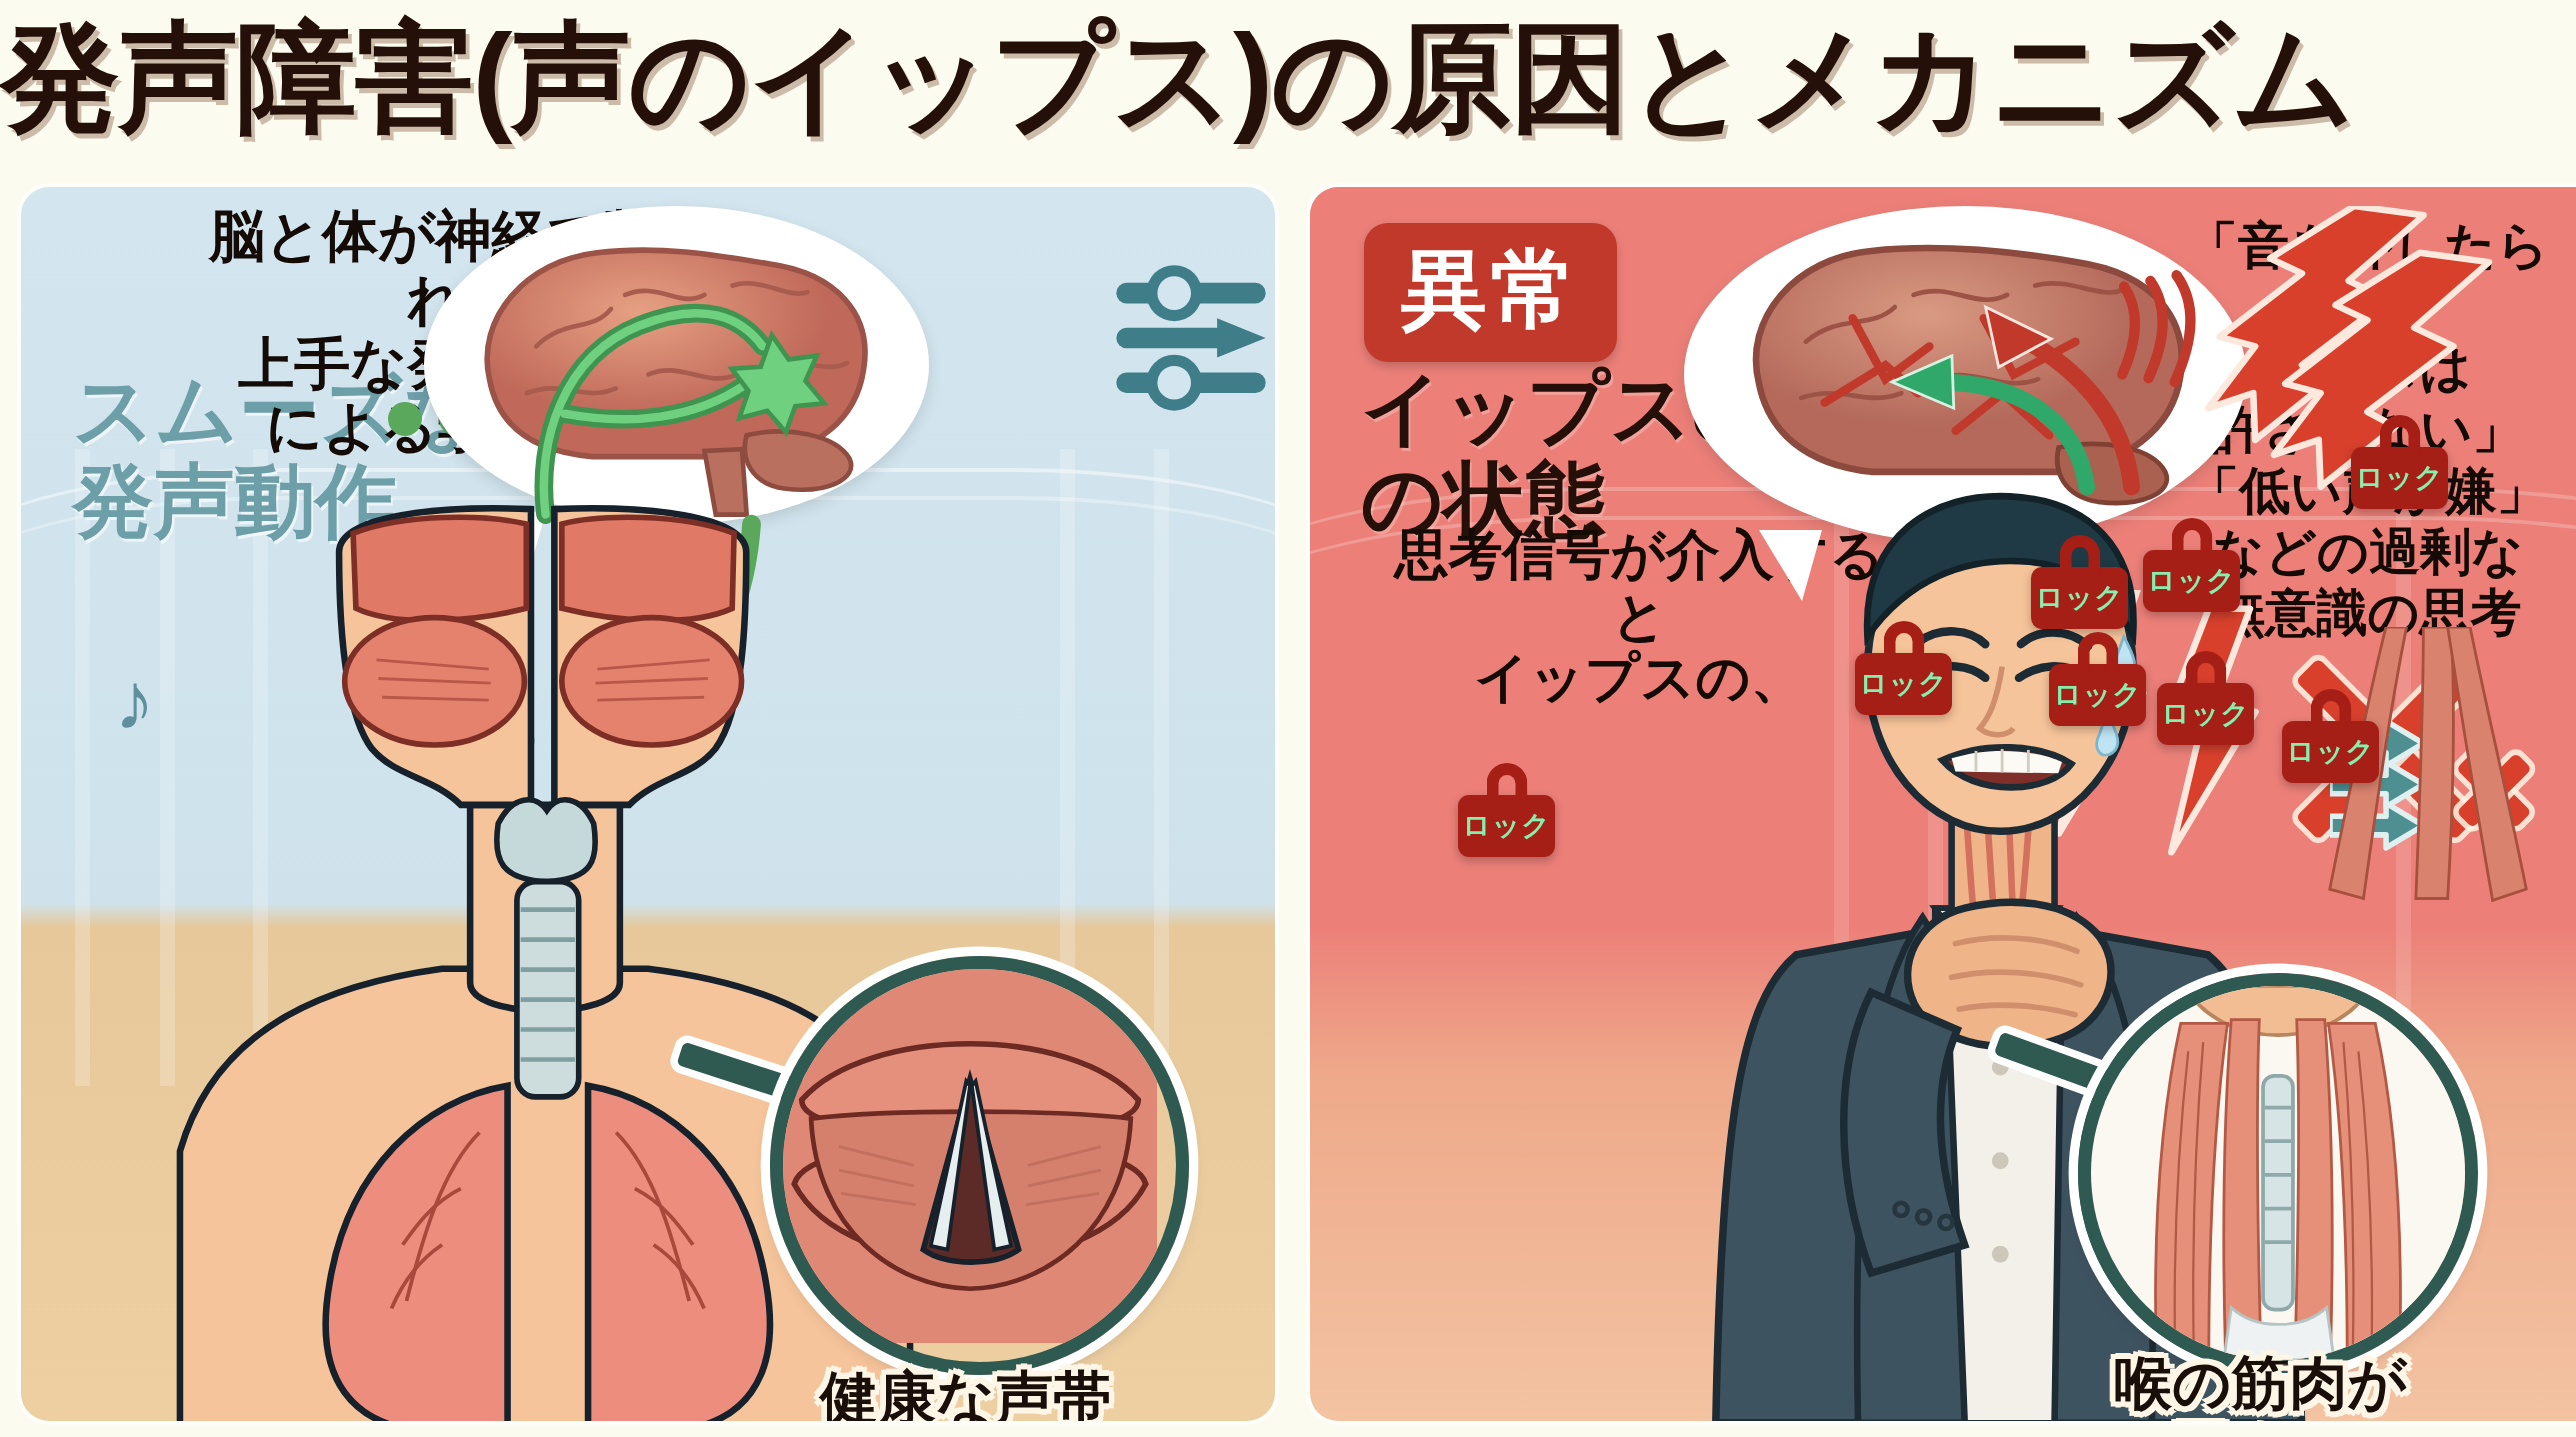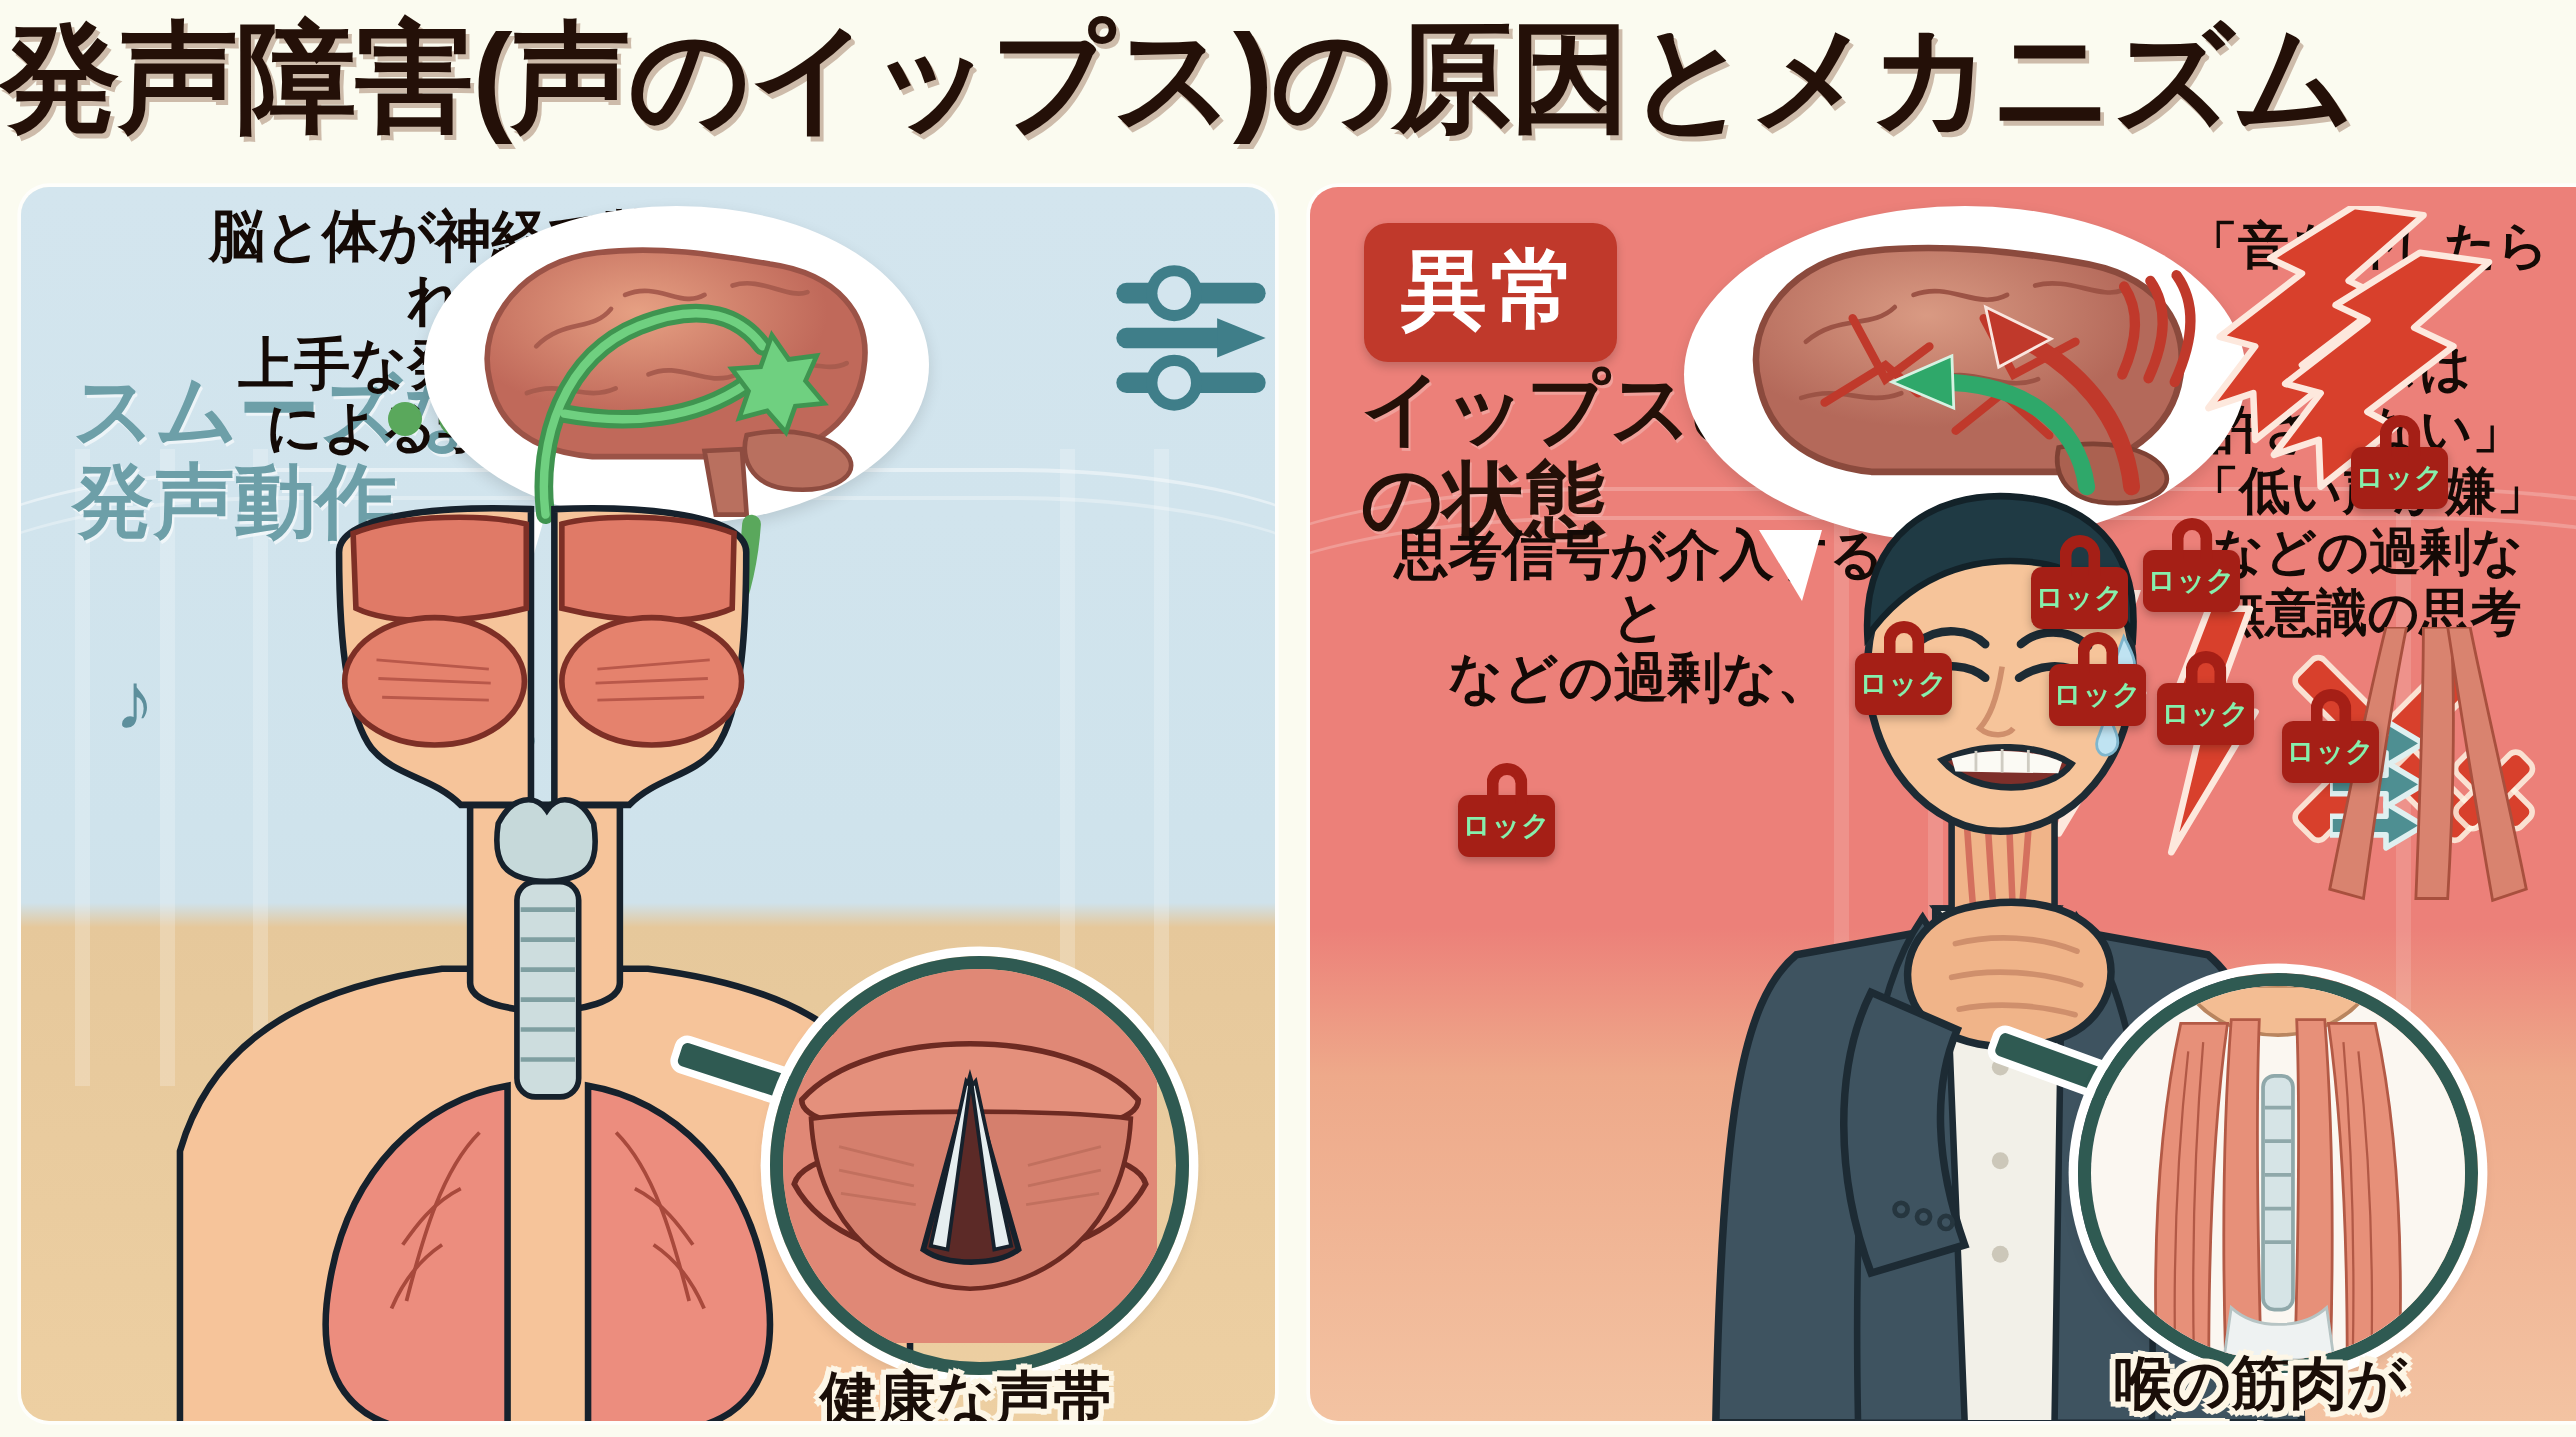--- a/index.html
+++ b/index.html
@@ -332,21 +332,21 @@
       <div class="colstripe" style="left:711px;"></div>
       <div class="colstripe" style="left:1086px;"></div>
     </div>
 
     <div class="badge badge-abnormal">異常</div>
 
     <div class="subtitle subtitle-right">イップスの
 の状態</div>
 
     <div class="anno anno-right-1">思考信号が介入すると
-などの過剰な、</div>
+イップスの、</div>
     <div class="anno anno-thoughts">「音を外したら恥」
 「ミスは
 許されない」
 「低い声が嫌」
 などの過剰な
 無意識の思考</div>
 
     <div class="bubble bubble-right">
       <div class="bubble-tail"></div>
       <svg viewBox="0 0 600 360" width="562" height="337" style="position:absolute;left:0;top:0;">

